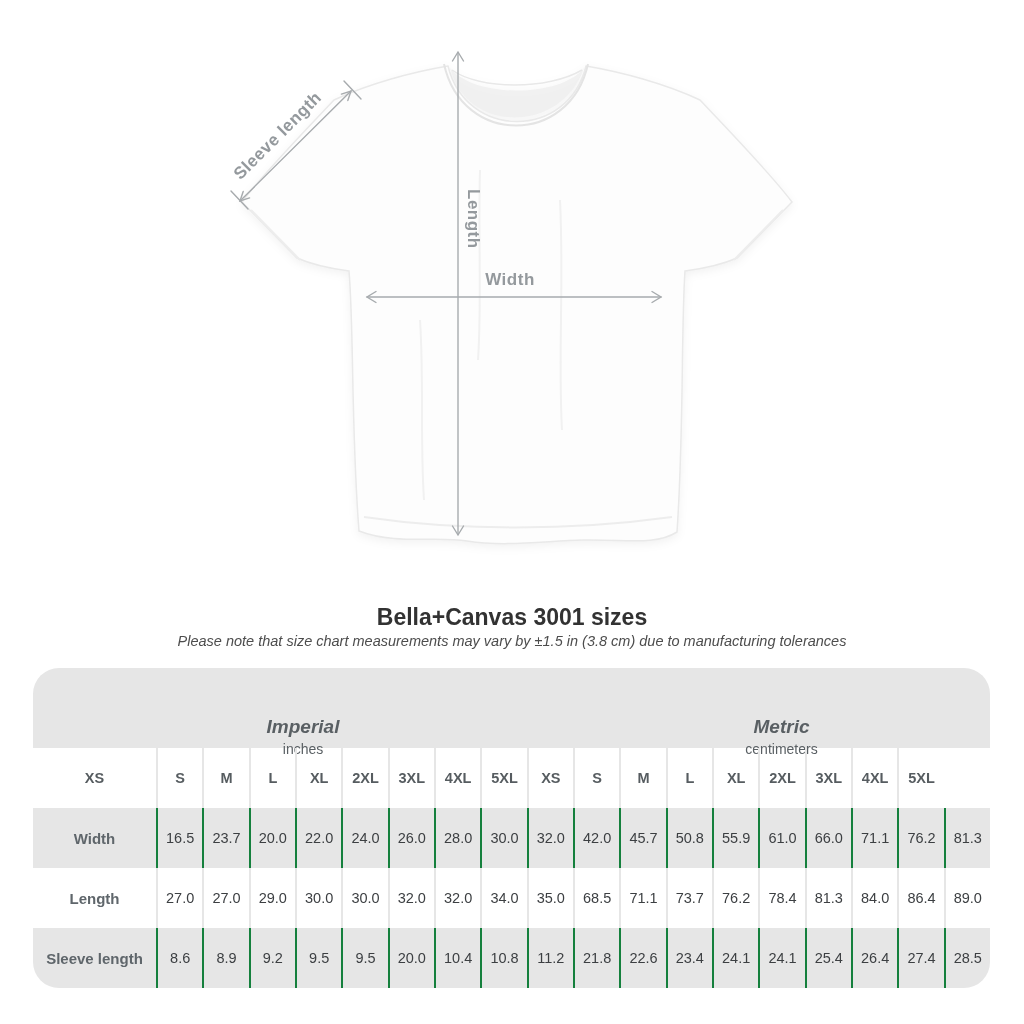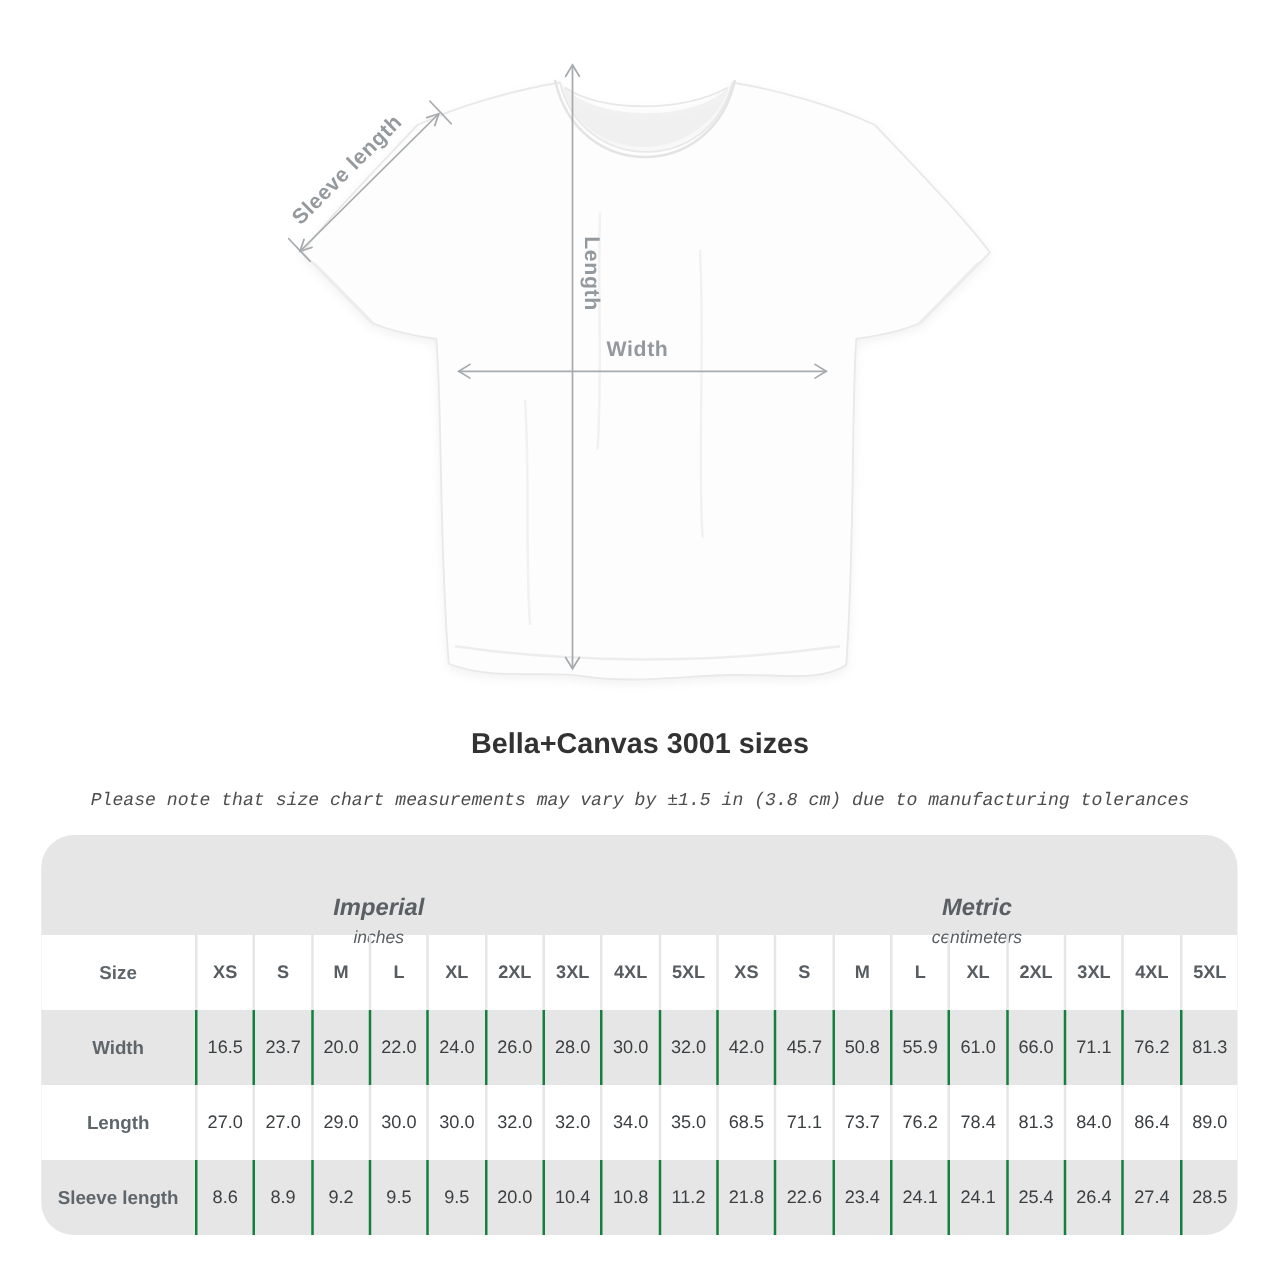--- a/index.html
+++ b/index.html
@@ -18,42 +18,42 @@
     position:absolute; color:#94999d; font-weight:bold; font-size:17px;
     letter-spacing:0.5px; white-space:nowrap;
   }
   .label-width   { left:440px; top:270px; width:140px; text-align:center; }
   .label-length  { left:463px; top:189px; writing-mode:vertical-rl; }
   .label-sleeve  { left:203px; top:126px; width:150px; text-align:center;
                    transform:rotate(-45deg); }
 
   
   .chart-title {
-    position:absolute; left:0; top:581px; width:1024px; text-align:center;
+    position:absolute; left:0; top:604px; width:1024px; text-align:center;
     font-size:23px; font-weight:bold; color:#323232;
   }
   .chart-subtitle {
     position:absolute; left:0; top:633px; width:1024px; text-align:center;
-    font-size:14.5px; font-style:italic; color:#4d4d4d;font-family:Liberation Mono, monospace;
+    font-size:14.5px; font-style:italic; color:#4d4d4d;
   }
 
   
   .size-table {
     position:absolute; left:33px; top:668px; width:957px;
     background:#e6e6e6; border-radius:26px; overflow:hidden;
   }
   .trow { display:grid; grid-template-columns:123px repeat(18, 1fr); height:60px; }
   .trow.ghead { height:80px; }
   .trow.white { background:#ffffff; }
 
   .gcell { display:flex; flex-direction:column; align-items:center; justify-content:center; gap:3px;margin-top:48px; }
   .g-imp { grid-column:1 / span 10; }
   .g-met { grid-column:11 / span 9; }
   .gt { font-weight:bold; font-style:italic; font-size:19px; color:#595f63; }
-  .gs { font-style:italic; font-size:14px; color:#595f63; }
+  .gs { font-size:14px; color:#595f63; }
 
   .c {
     display:flex; align-items:center; justify-content:center;
     font-size:14.5px; color:#3c3f42;
   }
   .white .c { border-left:2px solid #e6e6e6; }
   .gray  .c { border-left:2px solid #15803d; }
   .trow .c:first-child { border-left:none; }
 
   .hd     { font-weight:bold; color:#565c60; }
@@ -137,21 +137,20 @@
       <div class="gt">Imperial</div>
       <div class="gs">inches</div>
     </div>
     <div class="gcell g-met">
       <div class="gt">Metric</div>
       <div class="gs">centimeters</div>
     </div>
   </div>
 
   <div class="trow white">
-    <div class="c hd rowlab">Size</div>
     <div class="c hd">XS</div>
     <div class="c hd">S</div>
     <div class="c hd">M</div>
     <div class="c hd">L</div>
     <div class="c hd">XL</div>
     <div class="c hd">2XL</div>
     <div class="c hd">3XL</div>
     <div class="c hd">4XL</div>
     <div class="c hd">5XL</div>
     <div class="c hd">XS</div>

